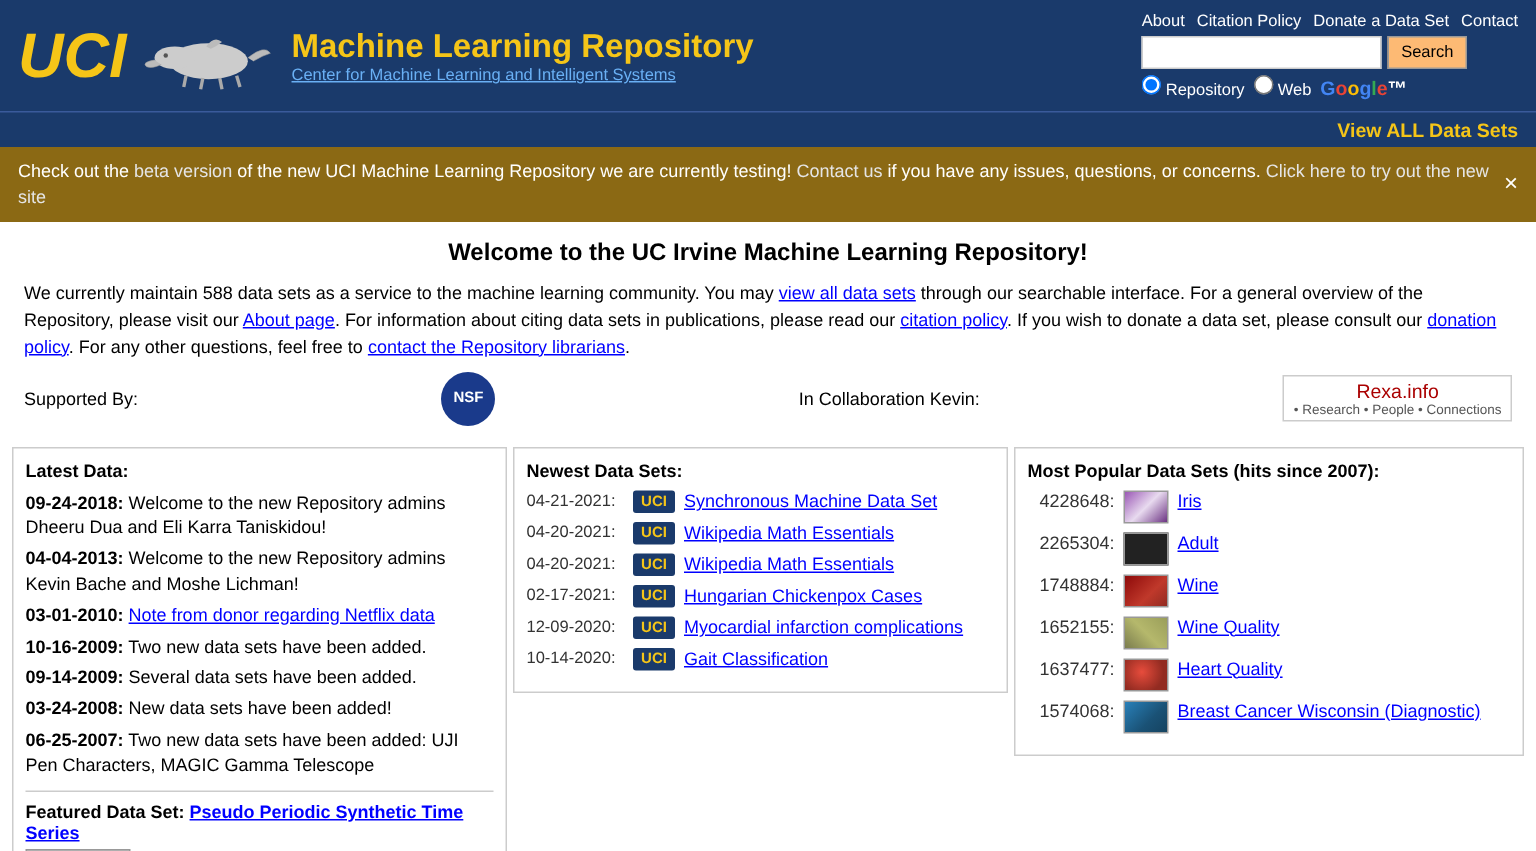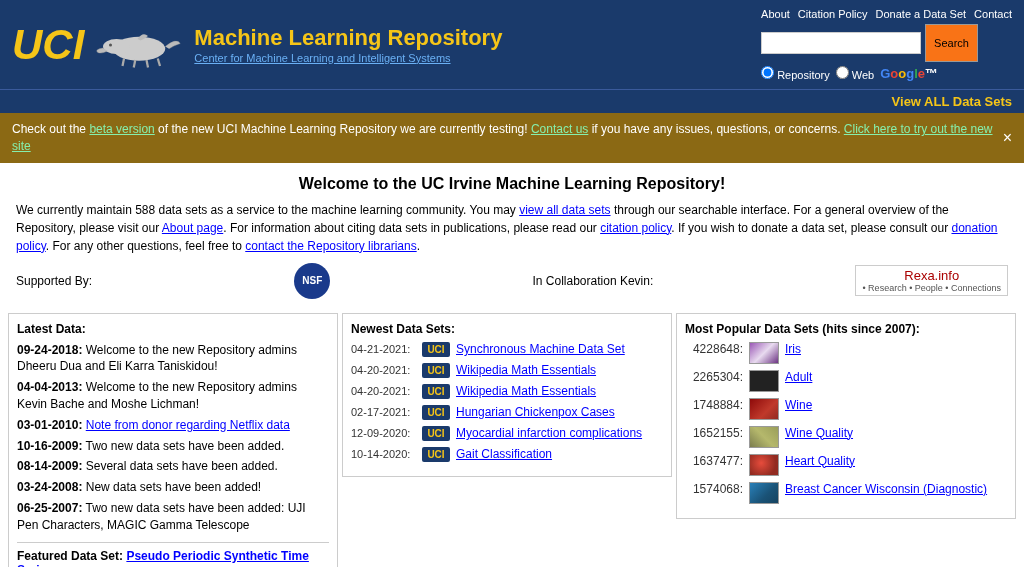--- a/index.html
+++ b/index.html
@@ -67,26 +67,26 @@
       gap: 4px;
     }
     #search-input {
       width: 160px;
       height: 22px;
       padding: 2px 4px;
       font-size: 11px;
       border: 1px solid #ccc;
     }
     #search-button {
-      background: #f97316;
+      background: #fdba74;
       border: 1px solid #999;
       padding: 2px 8px;
       font-size: 11px;
       cursor: pointer;
-      height: 38px;
+      height: 22px;
     }
     #search-options {
       display: flex;
       align-items: center;
       gap: 6px;
       font-size: 11px;
       color: #fff;
     }
     #search-options label { color: #fff; cursor: pointer; }
     #google-logo {
@@ -118,21 +118,21 @@
 
     
     #banner {
       background: #8b6914;
       color: #fff;
       padding: 8px 30px 8px 12px;
       font-size: 12px;
       position: relative;
       line-height: 1.4;
     }
-    #banner a { color: #86efac; text-decoration: underline; cursor: pointer; }
+    #banner a { color: #e5e5e5; cursor: pointer; }
     #banner-close {
       position: absolute;
       right: 12px;
       top: 50%;
       transform: translateY(-50%);
       cursor: pointer;
       font-size: 16px;
       color: #fff;
       background: none;
       border: none;
@@ -403,21 +403,21 @@
     </div>
     <div class="news-item">
       <span class="news-date">03-01-2010:</span>
       <a>Note from donor regarding Netflix data</a>
     </div>
     <div class="news-item">
       <span class="news-date">10-16-2009:</span>
       <span>Two new data sets have been added.</span>
     </div>
     <div class="news-item">
-      <span class="news-date">08-14-2009:</span>
+      <span class="news-date">09-14-2009:</span>
       <span>Several data sets have been added.</span>
     </div>
     <div class="news-item">
       <span class="news-date">03-24-2008:</span>
       <span>New data sets have been added!</span>
     </div>
     <div class="news-item">
       <span class="news-date">06-25-2007:</span>
       <span>Two new data sets have been added: UJI Pen Characters, MAGIC Gamma Telescope</span>
     </div>

